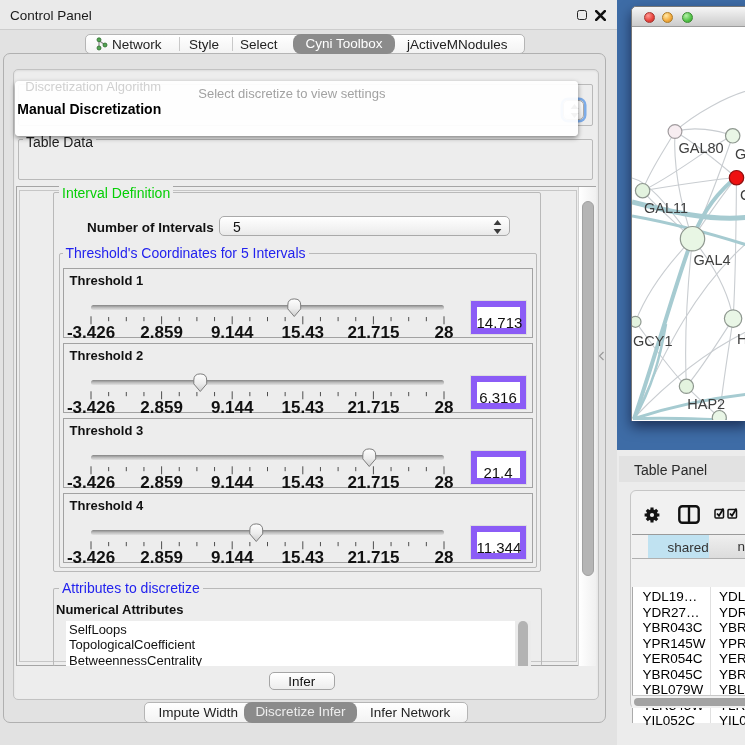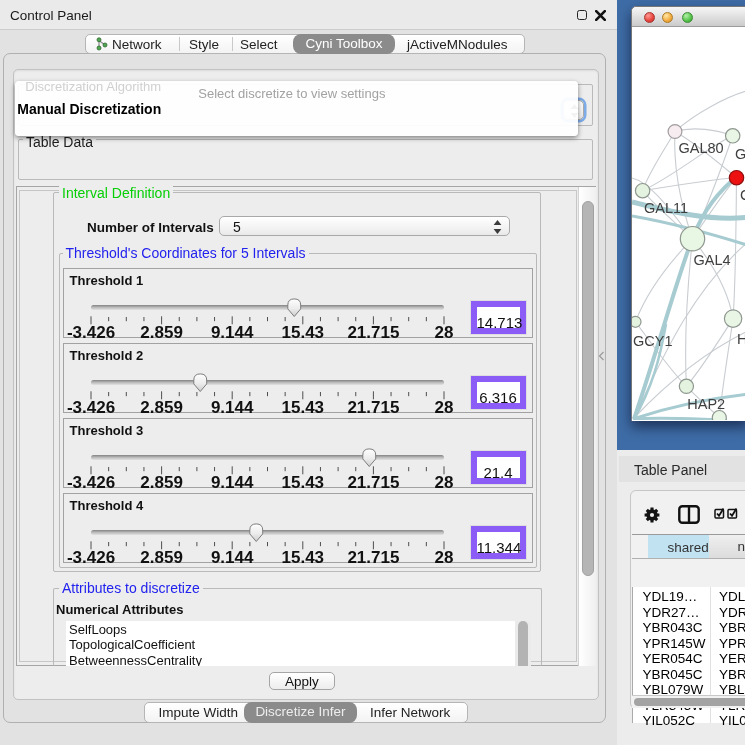--- a/index.html
+++ b/index.html
@@ -202,21 +202,21 @@
     <div class="attr-item">TopologicalCoefficient</div>
     <div class="attr-item">BetweennessCentrality</div>
   </div>
   <div id="attr-sb">
       <div id="attr-thumb"></div>
     </div>
   <div id="vsb">
       <div id="vsb-thumb"></div>
     </div>
 
-  <div id="apply-btn">Apply</div>
+  <div id="apply-btn">Infer</div>
   <div id="btabstrip">
     <div class="tab-light" style="left:0;width:324.8px;border-radius:5px"></div>
     <div class="tab-dark" style="left:100.1px;width:113.6px;color:#ededed">Discretize Infer</div>
     <span class="tabtxt" style="left:15px;top:2.5px">Impute Width</span>
     <span class="tabtxt" style="left:226.5px;top:2.5px">Infer Network</span>
   </div>
   <svg style="position:absolute;left:598px;top:351px" width="7" height="10" viewBox="0 0 7 10">
       <path d="M5.5,1 L1.5,5 L5.5,9" fill="none" stroke="#9a9a9a" stroke-width="1.2"></path>
     </svg>
 

